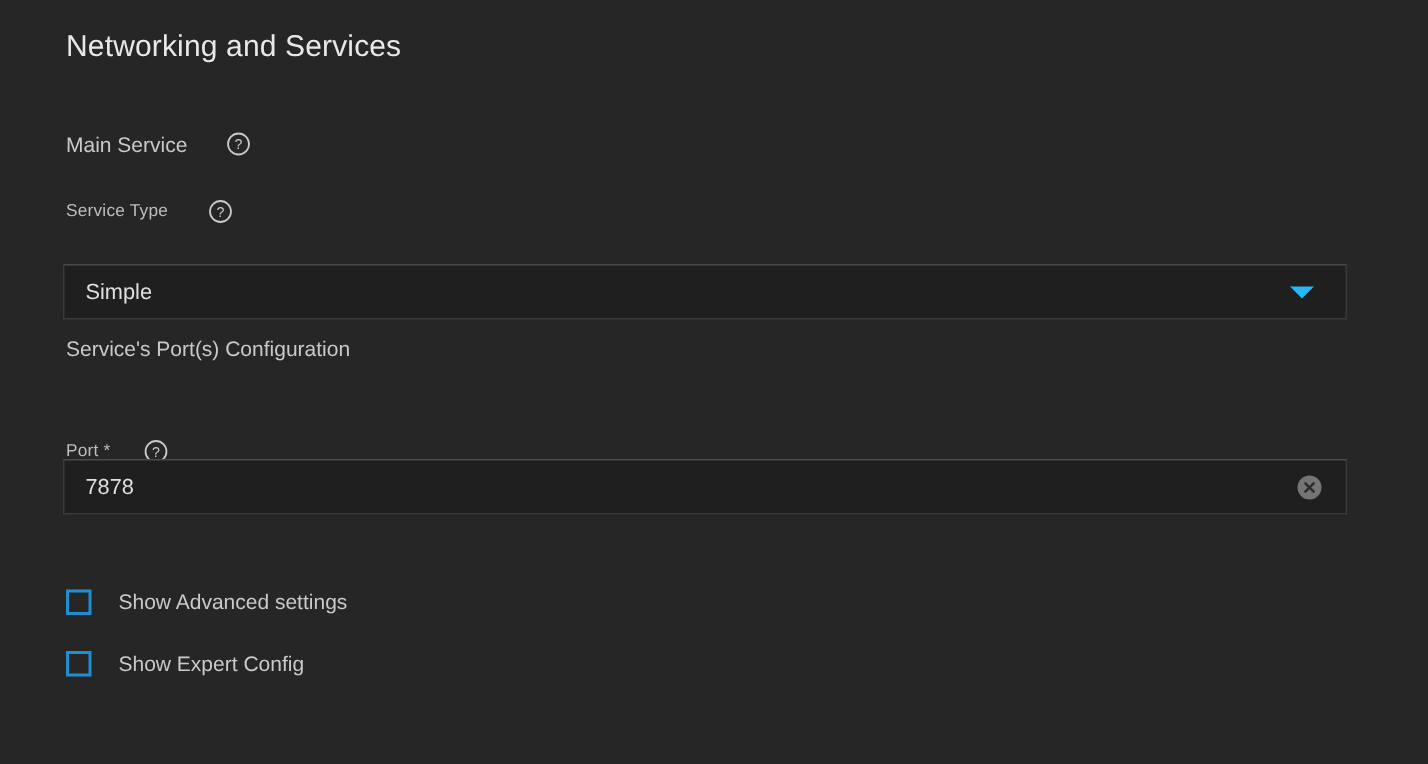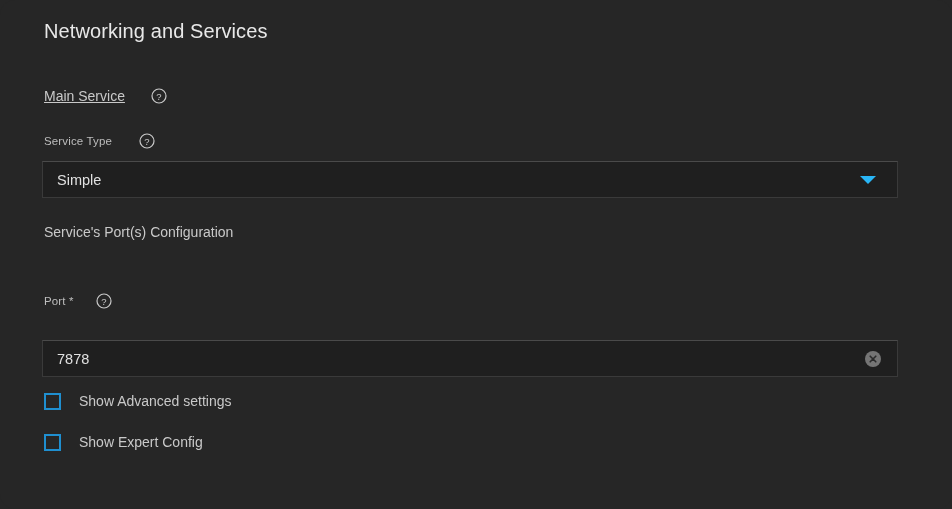--- a/index.html
+++ b/index.html
@@ -40,21 +40,21 @@
   
   .section-label {
     position: absolute;
     font-size: 14px;
     line-height: 18px;
     color: #c9c9c9;
     font-weight: 400;
     white-space: nowrap;
   }
   .lbl-configure-services { left: 44px; top: 62px; }
-  .lbl-main-service       { left: 44px; top: 87px; text-decoration: underline; }
+  .lbl-main-service       { left: 44px; top: 87px; }
   .lbl-ports-config       { left: 44px; top: 223px; }
   .lbl-main-port-config   { left: 44px; top: 247px; }
 
   
   .field-label-row {
     position: absolute;
     display: flex;
     align-items: center;
     height: 16px;
     white-space: nowrap;
@@ -97,22 +97,22 @@
     left: 42px;
     width: 856px;
     height: 37px;
     background: #1f1f1f;
     border: 1px solid #3a3a3a;
     border-top-color: #4a4a4a;
     box-sizing: border-box;
     display: flex;
     align-items: center;
   }
-  .field-service-type { top: 161px; }
-  .field-port         { top: 340px; gap: 40px; }
+  .field-service-type { top: 176px; }
+  .field-port         { top: 306px; gap: 40px; }
 
   .field-value {
     flex: 1 1 auto;
     padding-left: 14px;
     font-size: 14.5px;
     line-height: 20px;
     color: #e0e0e0;
     white-space: nowrap;
     overflow: hidden;
     text-overflow: ellipsis;

